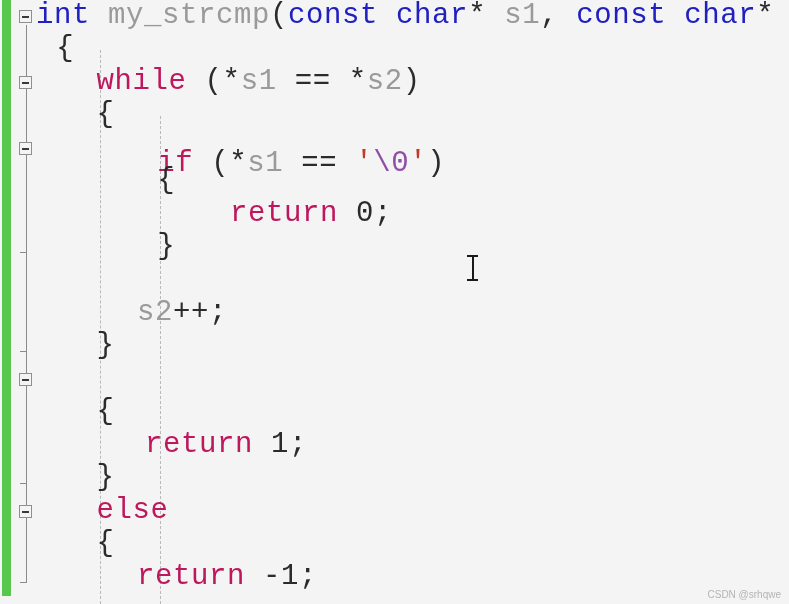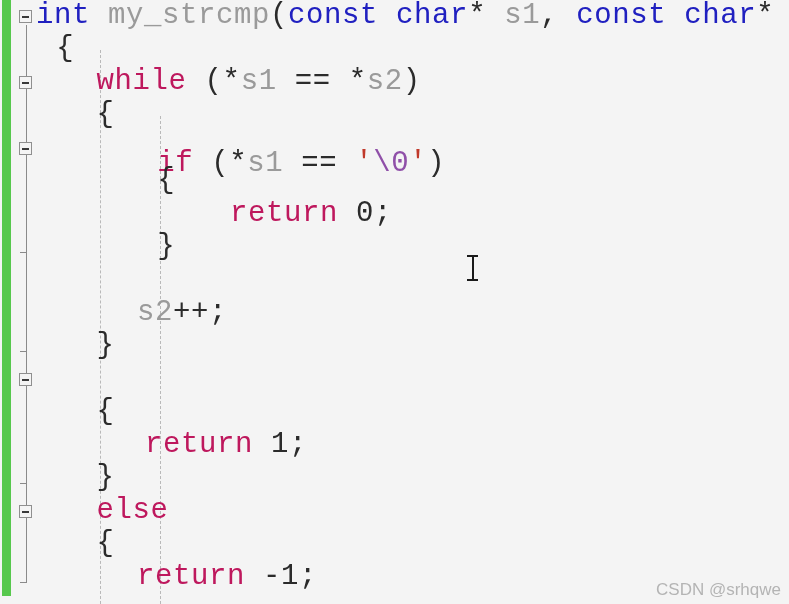--- a/index.html
+++ b/index.html
@@ -129,21 +129,21 @@
   }
   .ibeam .cap-top { top: 0; }
   .ibeam .cap-bot { bottom: 0; }
 
   
   .watermark {
     position: absolute;
     right: 8px;
     bottom: 4px;
     font-family: "Liberation Sans", sans-serif;
-    font-size: 17px;
+    font-size: 10px;
     color: #b4b4b4;
     white-space: pre;
   }
 </style>
 </head>
 <body>
 
 <div id="editor">
 
   <div class="change-bar"></div>

